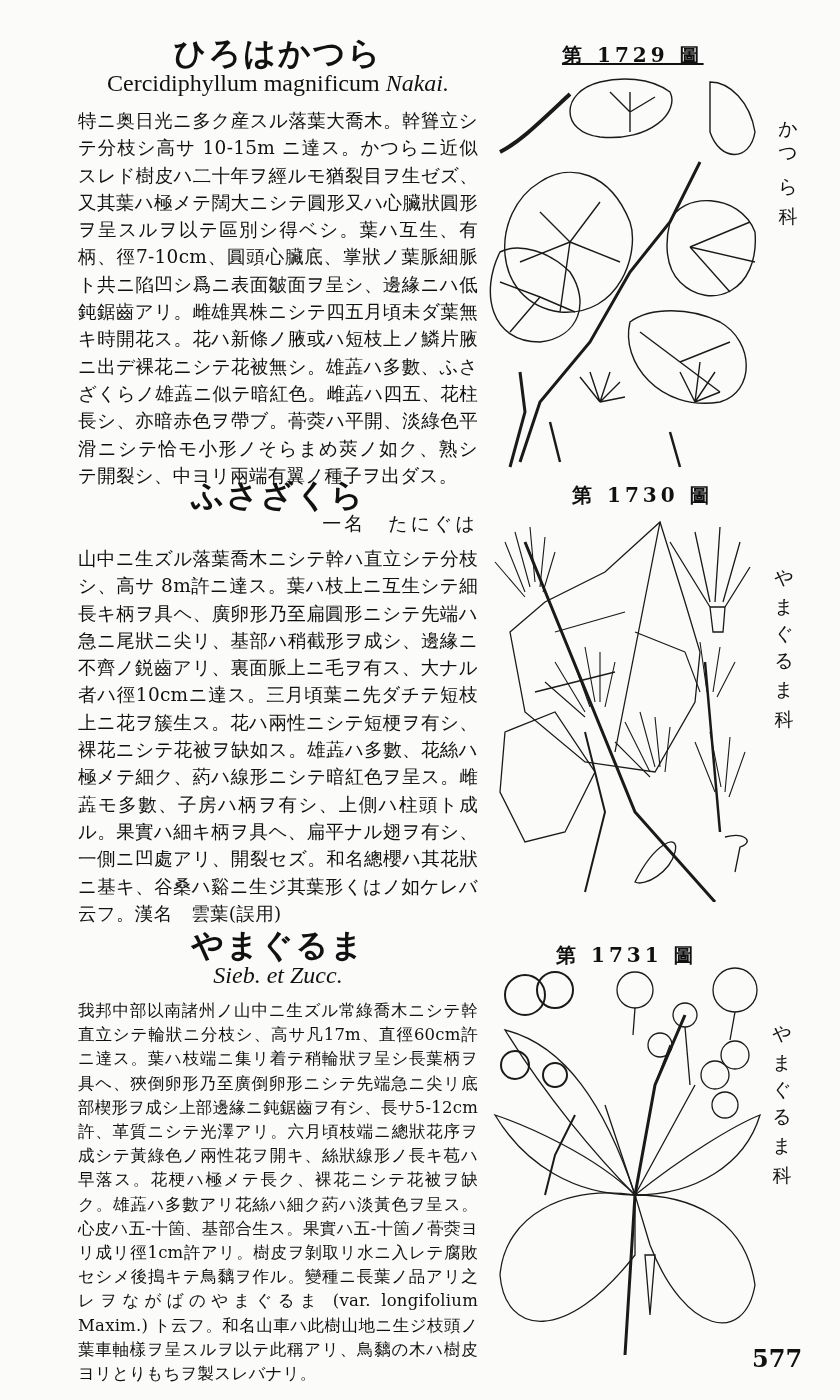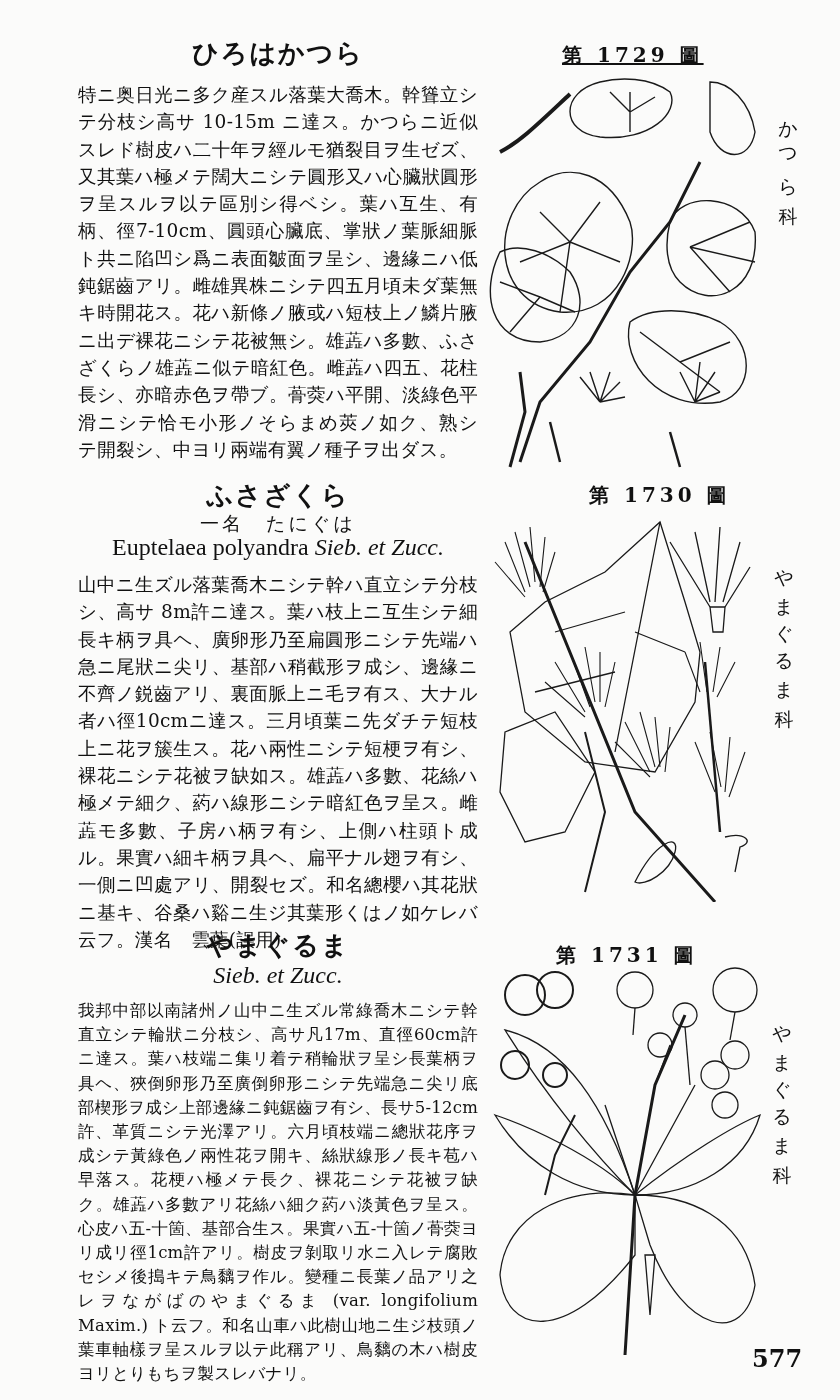--- a/index.html
+++ b/index.html
@@ -3,24 +3,24 @@
 <meta charset="utf-8">
 <style>
   html, body { margin:0; padding:0; }
   body {
     width:840px; height:1400px; background:#fbfbfa; color:#111;
     font-family:"DejaVu Serif", "Liberation Serif", serif;
     position:relative; overflow:hidden;
   }
   .entry { position:absolute; left:78px; width:400px; }
   .jp-title {
-    text-align:center; font-size:26px; font-weight:bold; line-height:34px; letter-spacing:2px;
+    text-align:center; font-size:32px; font-weight:bold; line-height:34px; letter-spacing:2px;
     font-family:"DejaVu Serif", serif;
   }
-  .alias { text-align:center; font-size:19px; line-height:22px; letter-spacing:3px; }
+  .alias { text-align:right; font-size:19px; line-height:22px; letter-spacing:3px; }
   .sci {
     font-family:"Liberation Serif", serif; font-size:24px; line-height:26px; text-align:center;
     white-space:nowrap;
   }
   .sci i { font-style:italic; }
   .body-text {
     font-family:"DejaVu Serif", serif; font-size:18.5px; line-height:27.3px;
     text-align:justify; letter-spacing:0.3px; margin-top:11px;
   }
   .body-small { font-size:16.5px; line-height:24.2px; letter-spacing:0.2px; }
@@ -36,41 +36,41 @@
   .page-num {
     position:absolute; left:752px; top:1344px; font-size:24px; font-weight:bold;
     font-family:"DejaVu Serif", serif;
   }
 </style>
 </head>
 <body>
 
 <div class="entry" style="top:36px;">
   <div class="jp-title">ひろはかつら</div>
+  <div class="sci">
+    <span>Cercidiphyllum magnificum</span>
+    <i>Nakai.</i>
+  </div>
   <div class="body-text">特ニ奥日光ニ多ク産スル落葉大喬木。幹聳立シテ分枝シ高サ 10-15m ニ達ス。かつらニ近似スレド樹皮ハ二十年ヲ經ルモ猶裂目ヲ生ゼズ、又其葉ハ極メテ闊大ニシテ圓形又ハ心臟狀圓形ヲ呈スルヲ以テ區別シ得ベシ。葉ハ互生、有柄、徑7-10cm、圓頭心臟底、掌狀ノ葉脈細脈ト共ニ陷凹シ爲ニ表面皺面ヲ呈シ、邊緣ニハ低鈍鋸齒アリ。雌雄異株ニシテ四五月頃未ダ葉無キ時開花ス。花ハ新條ノ腋或ハ短枝上ノ鱗片腋ニ出デ裸花ニシテ花被無シ。雄蕋ハ多數、ふさざくらノ雄蕋ニ似テ暗紅色。雌蕋ハ四五、花柱長シ、亦暗赤色ヲ帶ブ。蓇葖ハ平開、淡綠色平滑ニシテ恰モ小形ノそらまめ莢ノ如ク、熟シテ開裂シ、中ヨリ兩端有翼ノ種子ヲ出ダス。</div>
 </div>
 
 <div class="entry" style="top:478px;">
   <div class="jp-title">ふさざくら</div>
   <div class="alias">一名　たにぐは</div>
-  <div class="sci">
-    <span>Euptelaea polyandra</span>
-    <i>Sieb. et Zucc.</i>
-  </div>
   <div class="body-text">山中ニ生ズル落葉喬木ニシテ幹ハ直立シテ分枝シ、高サ 8m許ニ達ス。葉ハ枝上ニ互生シテ細長キ柄ヲ具ヘ、廣卵形乃至扁圓形ニシテ先端ハ急ニ尾狀ニ尖リ、基部ハ稍截形ヲ成シ、邊緣ニ不齊ノ鋭齒アリ、裏面脈上ニ毛ヲ有ス、大ナル者ハ徑10cmニ達ス。三月頃葉ニ先ダチテ短枝上ニ花ヲ簇生ス。花ハ兩性ニシテ短梗ヲ有シ、裸花ニシテ花被ヲ缺如ス。雄蕋ハ多數、花絲ハ極メテ細ク、葯ハ線形ニシテ暗紅色ヲ呈ス。雌蕋モ多數、子房ハ柄ヲ有シ、上側ハ柱頭ト成ル。果實ハ細キ柄ヲ具ヘ、扁平ナル翅ヲ有シ、一側ニ凹處アリ、開裂セズ。和名總櫻ハ其花狀ニ基キ、谷桑ハ谿ニ生ジ其葉形くはノ如ケレバ云フ。漢名　雲葉(誤用)</div>
 </div>
 
 <div class="entry" style="top:928px;">
   <div class="jp-title">やまぐるま</div>
   <div class="sci"><i>Sieb. et Zucc.</i></div>
   <div class="body-text body-small">我邦中部以南諸州ノ山中ニ生ズル常綠喬木ニシテ幹直立シテ輪狀ニ分枝シ、高サ凡17m、直徑60cm許ニ達ス。葉ハ枝端ニ集リ着テ稍輪狀ヲ呈シ長葉柄ヲ具ヘ、狹倒卵形乃至廣倒卵形ニシテ先端急ニ尖リ底部楔形ヲ成シ上部邊緣ニ鈍鋸齒ヲ有シ、長サ5-12cm許、革質ニシテ光澤アリ。六月頃枝端ニ總狀花序ヲ成シテ黃綠色ノ兩性花ヲ開キ、絲狀線形ノ長キ苞ハ早落ス。花梗ハ極メテ長ク、裸花ニシテ花被ヲ缺ク。雄蕋ハ多數アリ花絲ハ細ク葯ハ淡黃色ヲ呈ス。心皮ハ五-十箇、基部合生ス。果實ハ五-十箇ノ蓇葖ヨリ成リ徑1cm許アリ。樹皮ヲ剝取リ水ニ入レテ腐敗セシメ後搗キテ鳥黐ヲ作ル。變種ニ長葉ノ品アリ之レヲながばのやまぐるま (var. longifolium Maxim.) ト云フ。和名山車ハ此樹山地ニ生ジ枝頭ノ葉車軸樣ヲ呈スルヲ以テ此稱アリ、鳥黐の木ハ樹皮ヨリとりもちヲ製スレバナリ。</div>
 </div>
 
 <div class="fig-num" style="left:562px; top:42px;text-decoration:underline;">第 1729 圖</div>
-<div class="fig-num" style="left:589px; top:482px;">第 1730 圖</div>
+<div class="fig-num" style="left:572px; top:482px;">第 1730 圖</div>
 <div class="fig-num" style="left:556px; top:922px;margin-top:20px;">第 1731 圖</div>
 
 <div class="family" style="left:776px; top:108px;">かつら科</div>
 <div class="family" style="left:772px; top:556px;">やまぐるま科</div>
 <div class="family" style="left:770px; top:1012px;">やまぐるま科</div>
 
 <svg class="illus" style="left:480px; top:72px;" width="280" height="400" viewBox="0 0 280 400" fill="none" stroke="#1a1a1a" stroke-width="1.4">
   <path d="M40 390 L60 330 L110 270 L150 200 L190 150 L220 90" stroke-width="3"></path>
   <path d="M30 395 L45 340 L40 300" stroke-width="3"></path>
   <path d="M70 350 L80 390" stroke-width="2.5"></path>

